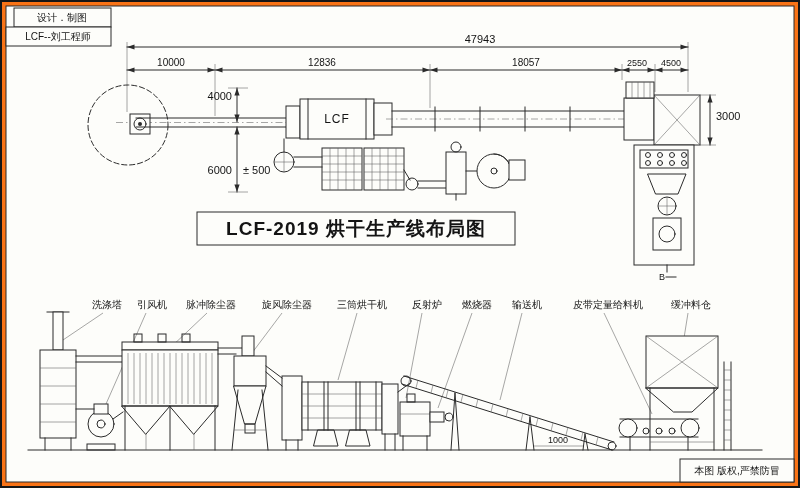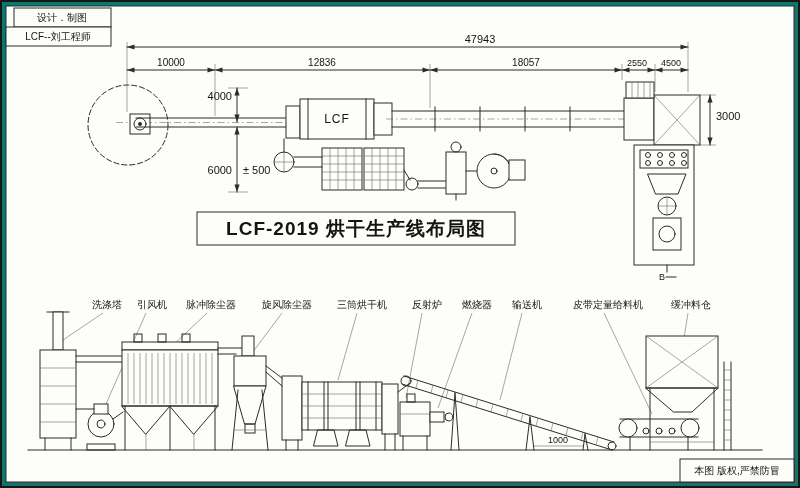--- a/index.html
+++ b/index.html
@@ -1,16 +1,16 @@
 <!DOCTYPE html>
 <html><head>
 <meta charset="utf-8">
 <style>
   html,body{margin:0;padding:0;background:#d8d8d4;}
-  .page{position:relative;width:800px;height:488px;background:#0f766e;font-family:"Liberation Sans",sans-serif;overflow:hidden;}
+  .page{position:relative;width:800px;height:488px;background:#f97316;font-family:"Liberation Sans",sans-serif;overflow:hidden;}
   svg{display:block;}
   .ln{stroke:#2b2b2b;stroke-width:1;fill:none;stroke-linecap:square;}
   .thk{stroke:#161616;stroke-width:2;fill:none;}
   .hair{stroke:#5e5e5e;stroke-width:0.55;fill:none;}
   .dash{stroke-dasharray:5 3;}
   .cdash{stroke-dasharray:7 3 1.5 3;}
   .fillp{fill:#fdfdfa;}
   .blk{fill:#2b2b2b;stroke:none;}
   use{fill:#2b2b2b;stroke:none;}
   text{fill:#141414;stroke:none;font-family:"Liberation Sans",sans-serif;}

